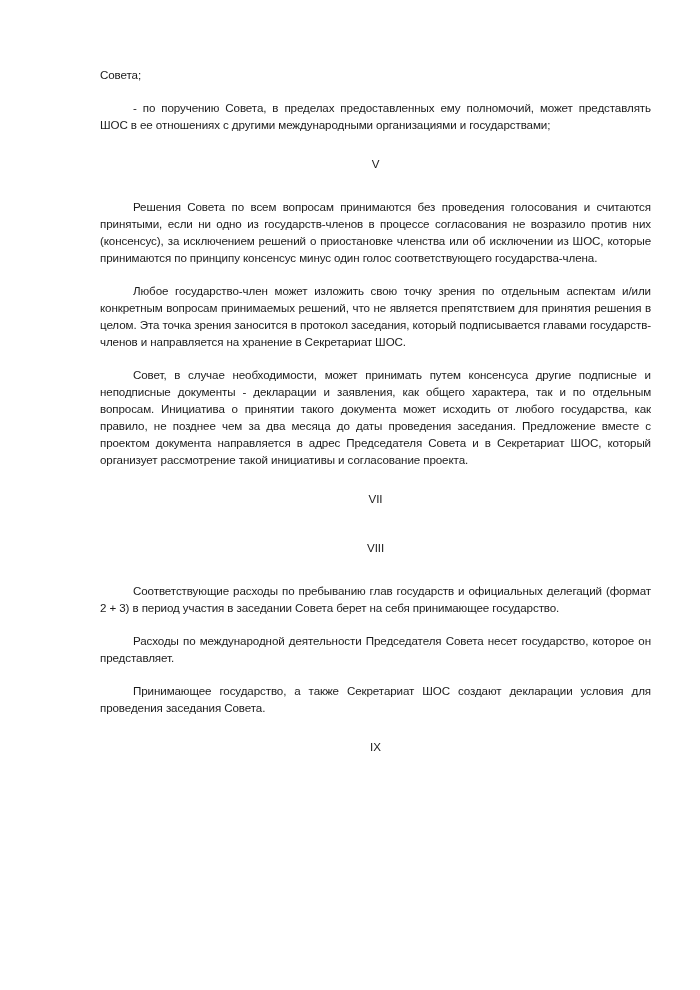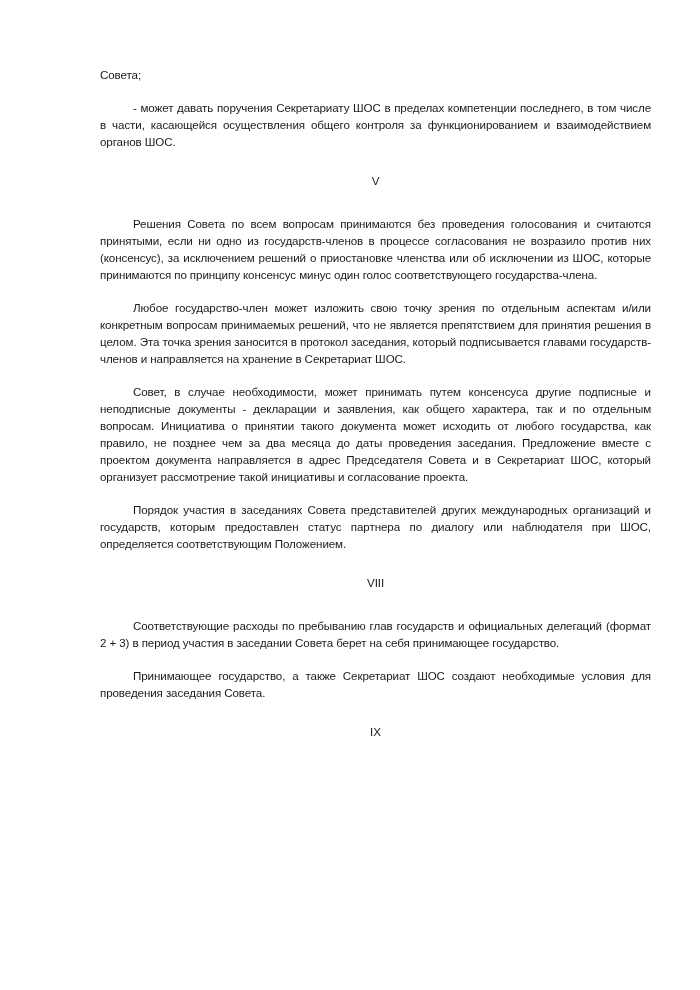--- a/index.html
+++ b/index.html
@@ -36,29 +36,30 @@
     text-align: center;
     margin: 0 0 26px 0;
     padding-top: 6px;
   }
 </style>
 </head>
 <body>
 
 <div class="page">
   <p>Совета;</p>
-  <p class="indent">- может давать поручения Секретариату ШОС в пределах компетенции последнего, в том числе в части, касающейся осуществления общего контроля за функционированием и взаимодействием органов ШОС.</p>
+  <p class="indent">- по поручению Совета, в пределах предоставленных ему полномочий, может представлять ШОС в ее отношениях с другими международными организациями и государствами;</p>
 
   <div class="section-num">V</div>
   <p class="indent">Решения Совета по всем вопросам принимаются без проведения голосования и считаются принятыми, если ни одно из государств-членов в процессе согласования не возразило против них (консенсус), за исключением решений о приостановке членства или об исключении из ШОС, которые принимаются по принципу консенсус минус один голос соответствующего государства-члена.</p>
   <p class="indent">Любое государство-член может изложить свою точку зрения по отдельным аспектам и/или конкретным вопросам принимаемых решений, что не является препятствием для принятия решения в целом. Эта точка зрения заносится в протокол заседания, который подписывается главами государств-членов и направляется на хранение в Секретариат ШОС.</p>
 
   <p class="indent">Совет, в случае необходимости, может принимать путем консенсуса другие подписные и неподписные документы - декларации и заявления, как общего характера, так и по отдельным вопросам. Инициатива о принятии такого документа может исходить от любого государства, как правило, не позднее чем за два месяца до даты проведения заседания. Предложение вместе с проектом документа направляется в адрес Председателя Совета и в Секретариат ШОС, который организует рассмотрение такой инициативы и согласование проекта.</p>
 
-  <p class="indent">Порядок участия в заседаниях Совета представителей других международных организаций и государств, которым предоставлен статус партнера по диалогу или наблюдателя при ШОС, определяется соответствующим Положением.</p>
+  <div class="section-num">VII</div>
 
   <div class="section-num">VIII</div>
   <p class="indent">Соответствующие расходы по пребыванию глав государств и официальных делегаций (формат 2 + 3) в период участия в заседании Совета берет на себя принимающее государство.</p>
-  <p class="indent">Принимающее государство, а также Секретариат ШОС создают необходимые условия для проведения заседания Совета.</p>
+  <p class="indent">Расходы по международной деятельности Председателя Совета несет государство, которое он представляет.</p>
+  <p class="indent">Принимающее государство, а также Секретариат ШОС создают декларации условия для проведения заседания Совета.</p>
 
   <div class="section-num">IX</div>
 
 </div>
 
 </body></html>

